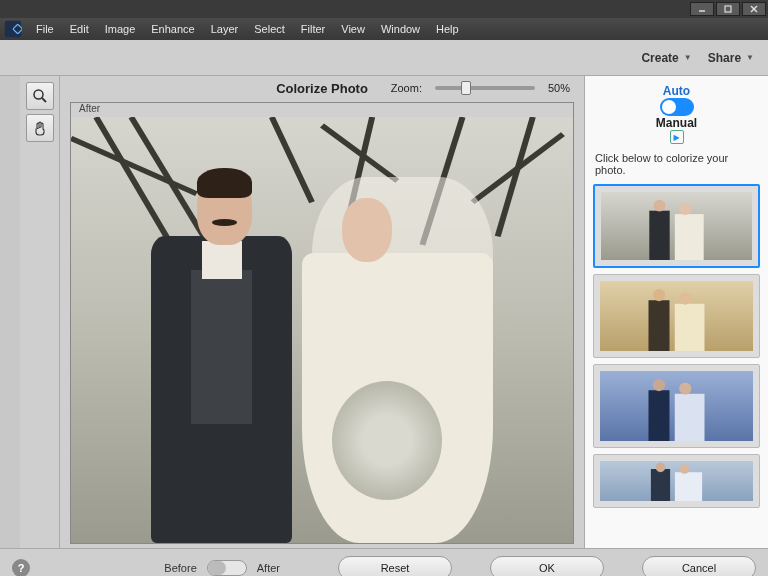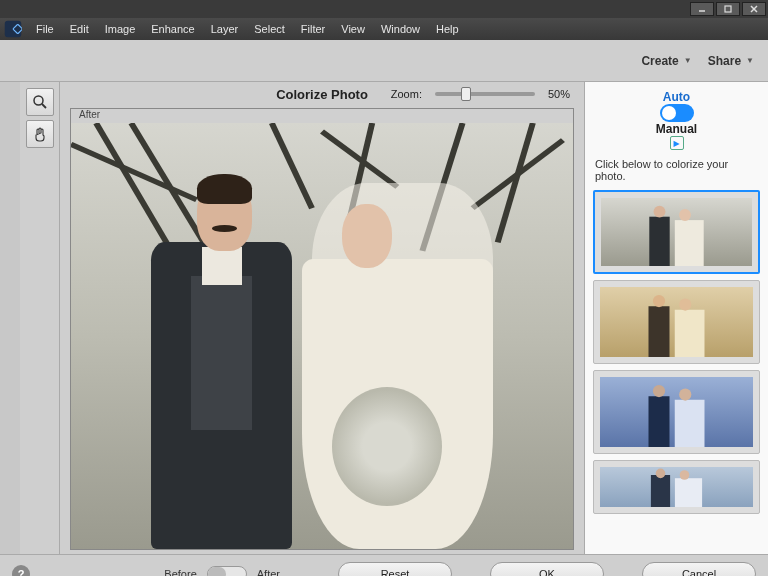--- a/index.html
+++ b/index.html
@@ -9,21 +9,21 @@
   .titlebar { height: 18px; background: #3a3a3a; display: flex; justify-content: flex-end; align-items: center; padding: 0 2px; }
   .winbtn { width: 24px; height: 14px; margin-left: 2px; background: #5a5a5a; border: 1px solid #222; display: flex; align-items: center; justify-content: center; font-size: 9px; color: #ddd; cursor: pointer; }
   .winbtn svg { width: 10px; height: 10px; }
 
   
   .menubar { height: 22px; background: linear-gradient(#4a4a4a,#383838); display: flex; align-items: center; padding-left: 4px; color: #e6e6e6; font-size: 11px; }
   .logo { width: 18px; height: 18px; margin-right: 6px; }
   .menuitem { padding: 0 8px; cursor: pointer; }
 
   
-  .actionbar { height: 42px; background: #cfcfcf; border-bottom: 1px solid #aaa; display: flex; justify-content: flex-end; align-items: center; padding-right: 14px; font-size: 12px; font-weight: 600; color: #333; }
+  .actionbar { height: 36px; background: #cfcfcf; border-bottom: 1px solid #aaa; display: flex; justify-content: flex-end; align-items: center; padding-right: 14px; font-size: 12px; font-weight: 600; color: #333; }
   .actionbtn { margin-left: 16px; cursor: pointer; display: flex; align-items: center; }
   .tri { margin-left: 5px; font-size: 8px; color: #555; }
 
   
   .content { display: flex; height: calc(576px - 18px - 22px - 26px - 38px); margin-left: 20px; }
 
   
   .lefttools { width: 40px; background: #cfcfcf; border-right: 1px solid #aaa; padding-top: 6px; display: flex; flex-direction: column; align-items: center; gap: 4px; }
   .toolbtn { width: 28px; height: 28px; background: linear-gradient(#f2f2f2,#d8d8d8); border: 1px solid #999; border-radius: 2px; display: flex; align-items: center; justify-content: center; cursor: pointer; }
   .toolbtn svg { width: 16px; height: 16px; }

